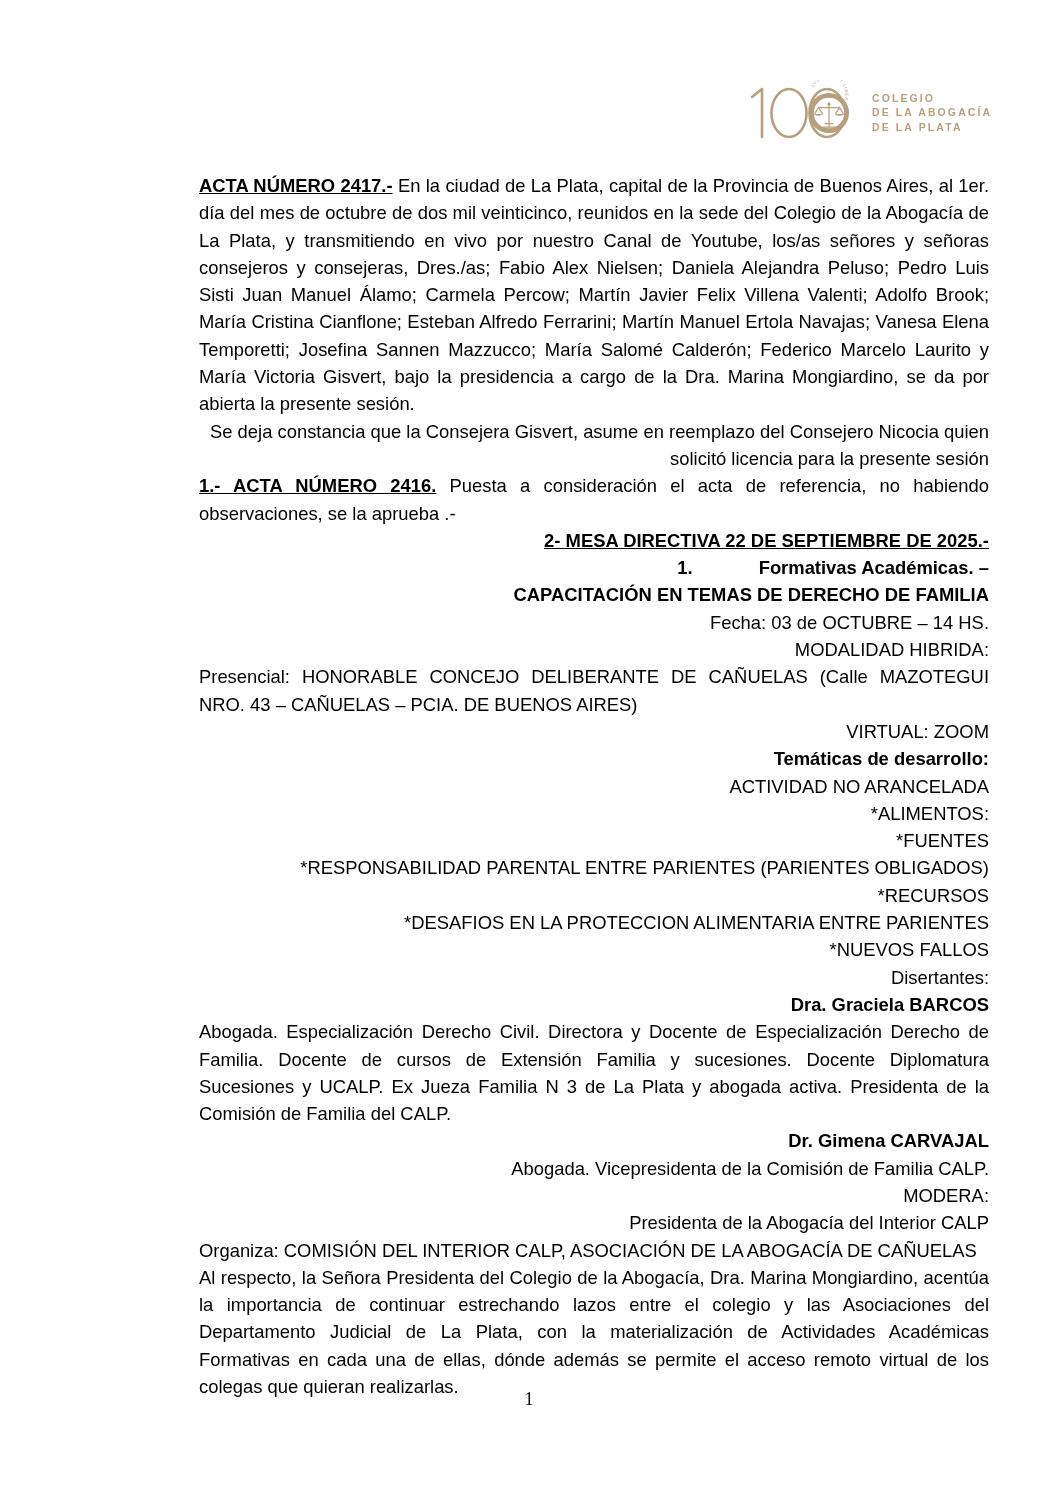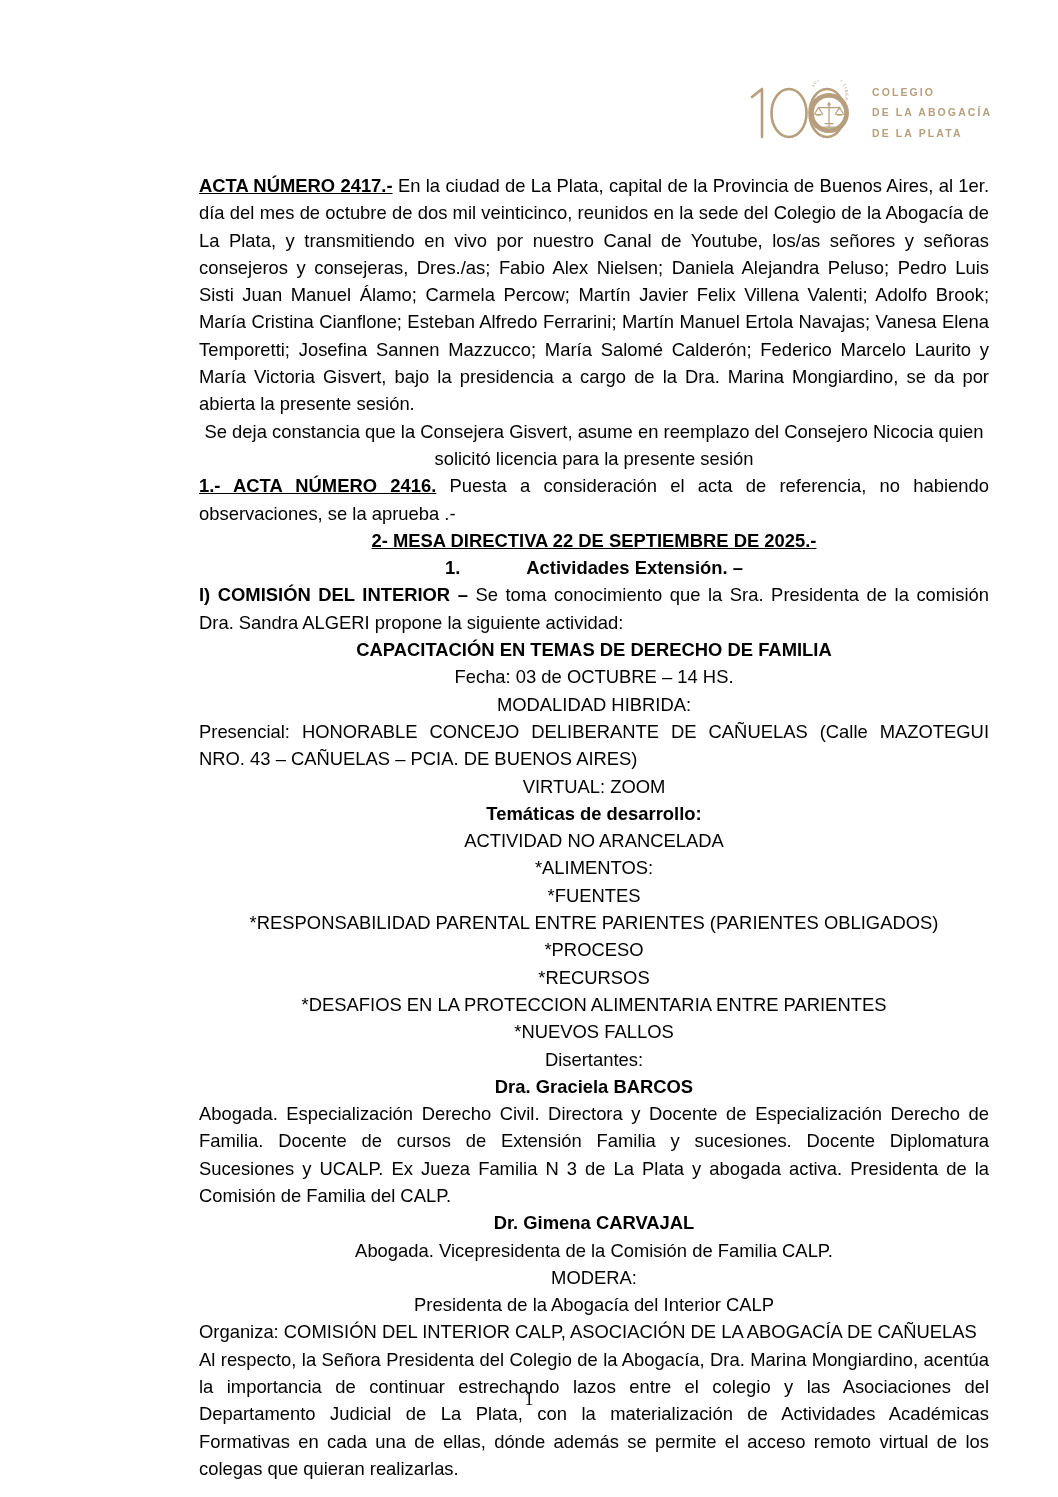--- a/index.html
+++ b/index.html
@@ -35,21 +35,21 @@
     flex: 0 0 auto;
     position: relative;
   }
   .logo-mark svg { display: block; }
   .logo-text {
     flex: 0 0 auto;
     padding-left: 6px;
     display: flex;
     flex-direction: column;
     justify-content: flex-start;
-    gap: 9px;
+    gap: 3px;
   }
   .logo-text span {
     display: block;
     font-family: "Liberation Sans", sans-serif;
     font-size: 10.5px;
     font-weight: 700;
     letter-spacing: 2.1px;
     color: #b79f7d;
     line-height: 1.08;
     white-space: nowrap;
@@ -66,21 +66,21 @@
     margin: 0;
     font-size: 18.4px;
     line-height: 27.3px;
     color: #000000;
     text-align: justify;
     text-justify: inter-word;
     -webkit-hyphens: none;
     hyphens: none;
   }
   
-  .doc-body p.nojust { text-align: center; }
+  .doc-body p.nojust { text-align: right; }
   .b { font-weight: 700; }
   .bu { font-weight: 700; text-decoration: underline; }
   .tab-gap { display: inline-block; width: 66px; }
 
   
   .page-number {
     position: absolute;
     left: 0;
     right: 0;
     top: 1389px;
@@ -140,42 +140,40 @@
   <div class="doc-body">
 
     <p><span class="bu">ACTA NÚMERO 2417.-</span><span> En la ciudad de La Plata, capital de la Provincia de Buenos Aires, al 1er. día del mes de octubre de dos mil veinticinco, reunidos en la sede del Colegio de la Abogacía de La Plata, y transmitiendo en vivo por nuestro Canal de Youtube, los/as señores y señoras consejeros y consejeras, Dres./as; Fabio Alex Nielsen; Daniela Alejandra Peluso; Pedro Luis Sisti Juan Manuel Álamo; Carmela Percow; Martín Javier Felix Villena Valenti; Adolfo Brook; María Cristina Cianflone; Esteban Alfredo Ferrarini; Martín Manuel Ertola Navajas; Vanesa Elena Temporetti; Josefina Sannen Mazzucco; María Salomé Calderón; Federico Marcelo Laurito y María Victoria Gisvert, bajo la presidencia a cargo de la Dra. Marina Mongiardino, se da por abierta la presente sesión.</span></p>
 
     <p class="nojust">Se deja constancia que la Consejera Gisvert, asume en reemplazo del Consejero Nicocia quien solicitó licencia para la presente sesión</p>
 
     <p><span class="bu">1.- ACTA NÚMERO 2416.</span><span> Puesta a consideración el acta de referencia, no habiendo observaciones, se la aprueba .-</span></p>
 
     <p class="nojust"><span class="bu">2- MESA DIRECTIVA 22 DE SEPTIEMBRE DE 2025.-</span></p>
 
-    <p class="nojust"><span class="b">1.</span><span class="tab-gap"></span><span class="b">Actividades Extensión. –</span></p>
+    <p class="nojust"><span class="b">1.</span><span class="tab-gap"></span><span class="b">Formativas Académicas. –</span></p>
 
-    <p><span class="b">I) COMISIÓN DEL INTERIOR –</span><span> Se toma conocimiento que la Sra. Presidenta de la comisión Dra. Sandra ALGERI propone la siguiente actividad:</span></p>
 
     <p class="nojust"><span class="b">CAPACITACIÓN EN TEMAS DE DERECHO DE FAMILIA</span></p>
 
     <p class="nojust">Fecha: 03 de OCTUBRE – 14 HS.</p>
 
     <p class="nojust">MODALIDAD HIBRIDA:</p>
 
     <p>Presencial: HONORABLE CONCEJO DELIBERANTE DE CAÑUELAS (Calle MAZOTEGUI NRO. 43 – CAÑUELAS – PCIA. DE BUENOS AIRES)</p>
 
     <p class="nojust">VIRTUAL: ZOOM</p>
 
     <p class="nojust"><span class="b">Temáticas de desarrollo:</span></p>
 
     <p class="nojust">ACTIVIDAD NO ARANCELADA</p>
 
     <p class="nojust">*ALIMENTOS:</p>
     <p class="nojust">*FUENTES</p>
     <p class="nojust">*RESPONSABILIDAD PARENTAL ENTRE PARIENTES (PARIENTES OBLIGADOS)</p>
-    <p class="nojust">*PROCESO</p>
     <p class="nojust">*RECURSOS</p>
     <p class="nojust">*DESAFIOS EN LA PROTECCION ALIMENTARIA ENTRE PARIENTES</p>
     <p class="nojust">*NUEVOS FALLOS</p>
 
     <p class="nojust">Disertantes:</p>
 
     <p class="nojust"><span class="b">Dra. Graciela BARCOS</span></p>
 
     <p>Abogada. Especialización Derecho Civil. Directora y Docente de Especialización Derecho de Familia. Docente de cursos de Extensión Familia y sucesiones. Docente Diplomatura Sucesiones y UCALP. Ex Jueza Familia N 3 de La Plata y abogada activa. Presidenta de la Comisión de Familia del CALP.</p>
 

